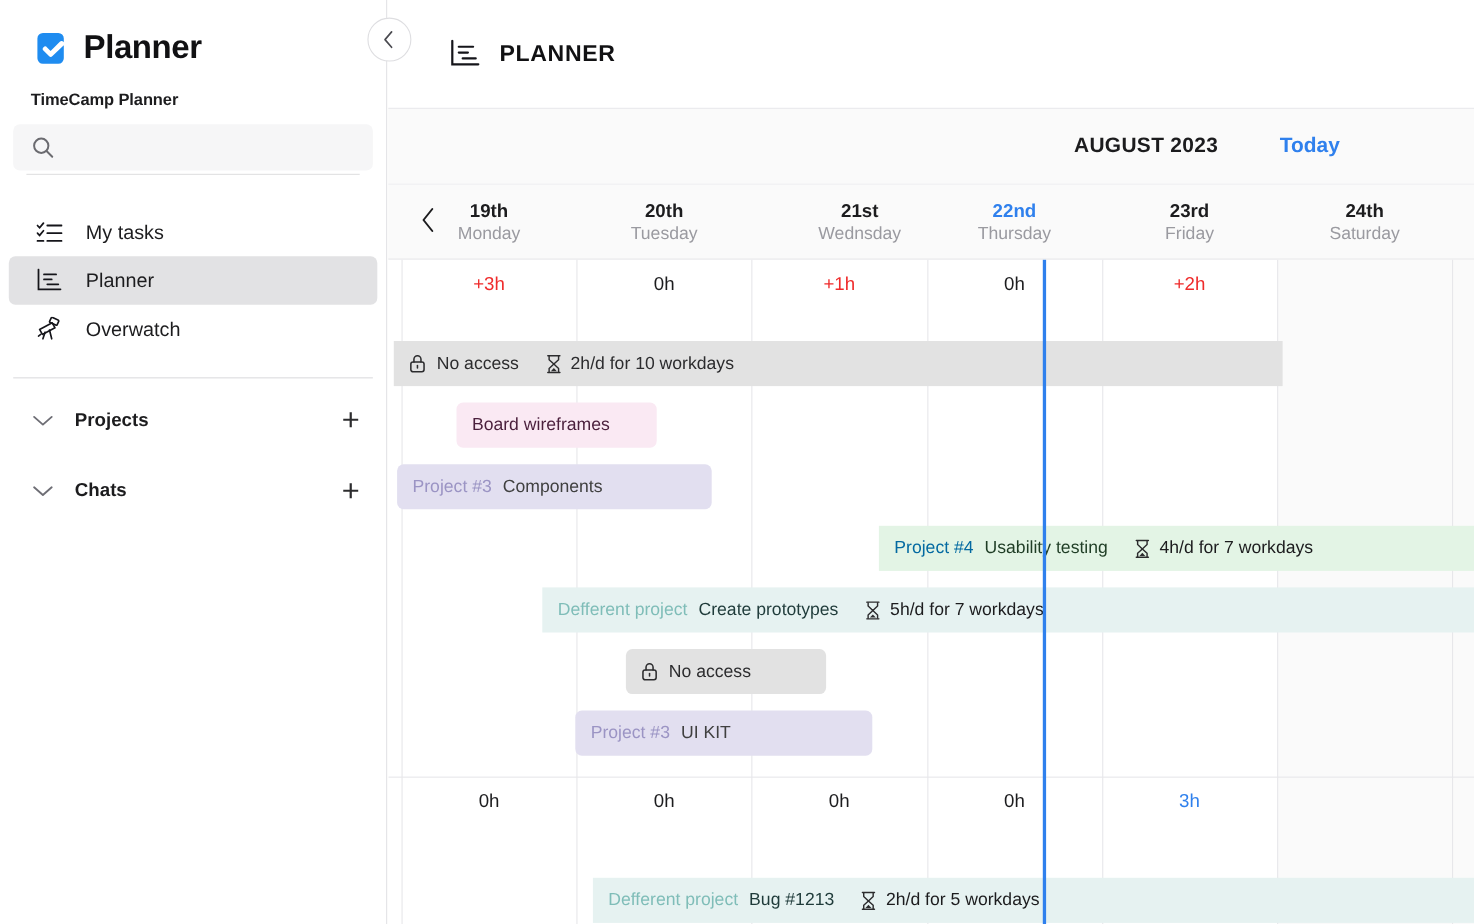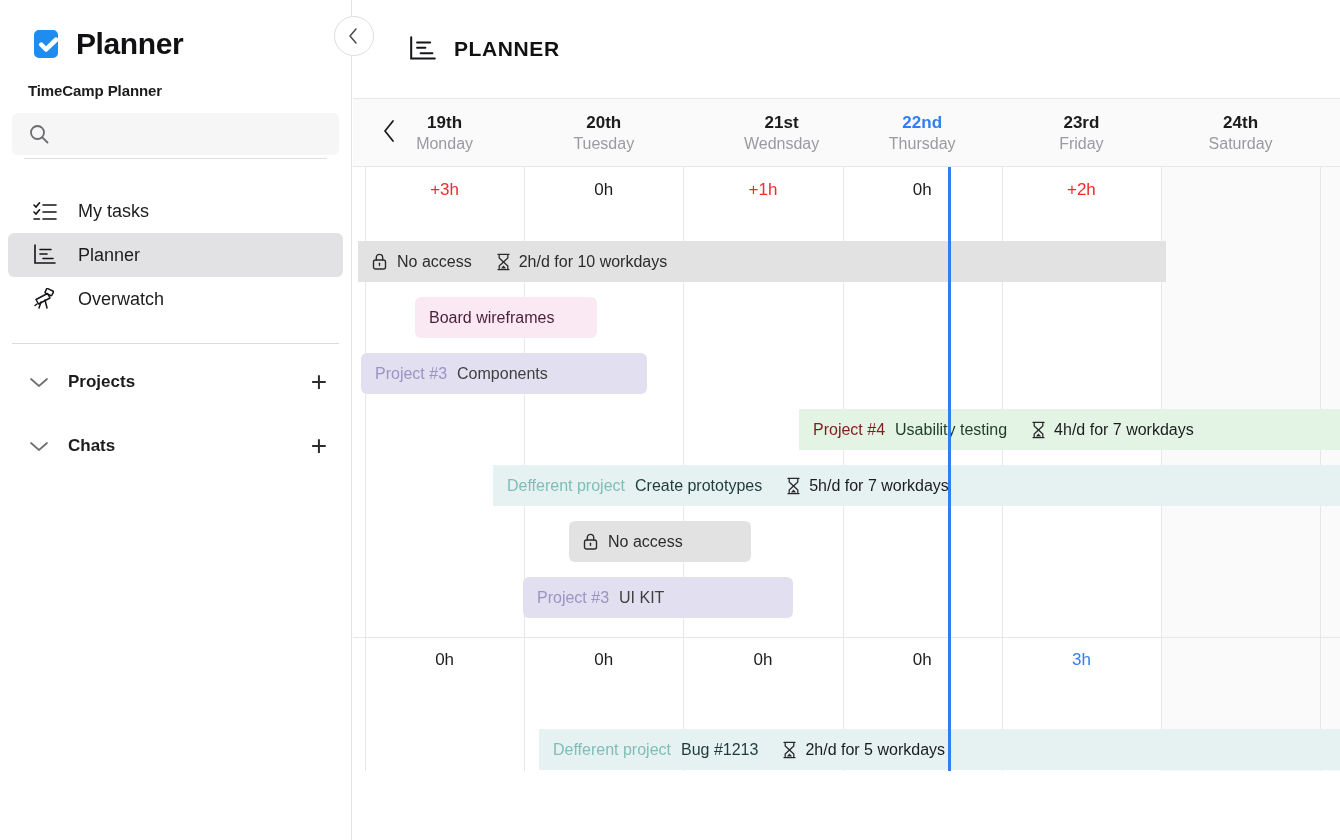--- a/index.html
+++ b/index.html
@@ -159,21 +159,21 @@
   .bar .task { font-size: 16px; }
   .bar .meta { display: flex; align-items: center; gap: 8px; margin-left: 14px; }
 
   .bar-grey { background: #e2e2e2; color: #2c2c2e; }
   .bar-pink { background: #fae9f3; }
   .bar-pink .task { color: #4a1f3c; }
   .bar-purple { background: #e2dff0; }
   .bar-purple .proj { color: #9b94c4; }
   .bar-purple .task { color: #404040; }
   .bar-green { background: #e3f4e5; }
-  .bar-green .proj { color: #7f1d1d; }
+  .bar-green .proj { color: #0369a1; }
   .bar-green .task { color: #1f3d25; }
   .bar-teal { background: #e6f2f1; }
   .bar-teal .proj { color: #7fbdb8; }
   .bar-teal .task { color: #1f3b3a; }
 
   svg { display: block; }
 </style>
 </head>
 <body>
 
@@ -281,20 +281,24 @@
         <svg width="30" height="26" viewBox="0 0 24 22" fill="none" stroke="#15151a" stroke-width="1.7" stroke-linecap="round">
           <polyline points="2,1 2,19 22,19"></polyline>
           <line x1="7" y1="5.5" x2="18" y2="5.5"></line>
           <line x1="7" y1="10" x2="14" y2="10"></line>
           <line x1="10" y1="14.5" x2="20" y2="14.5"></line>
         </svg>
       </span>
       <span class="topbar-title">PLANNER</span>
     </div>
 
+    <div class="daterow">
+      <span class="month">AUGUST 2023</span>
+      <span class="today-btn">Today</span>
+    </div>
 
     <div class="dayhead">
       <div class="prev-btn">
         <span>
           <svg width="18" height="26" viewBox="0 0 18 26" fill="none" stroke="#1c1c1e" stroke-width="1.8" stroke-linecap="round" stroke-linejoin="round">
             <polyline points="12,3 4,13 12,23"></polyline>
           </svg>
         </span>
       </div>
       <div id="dayhead-cols">

